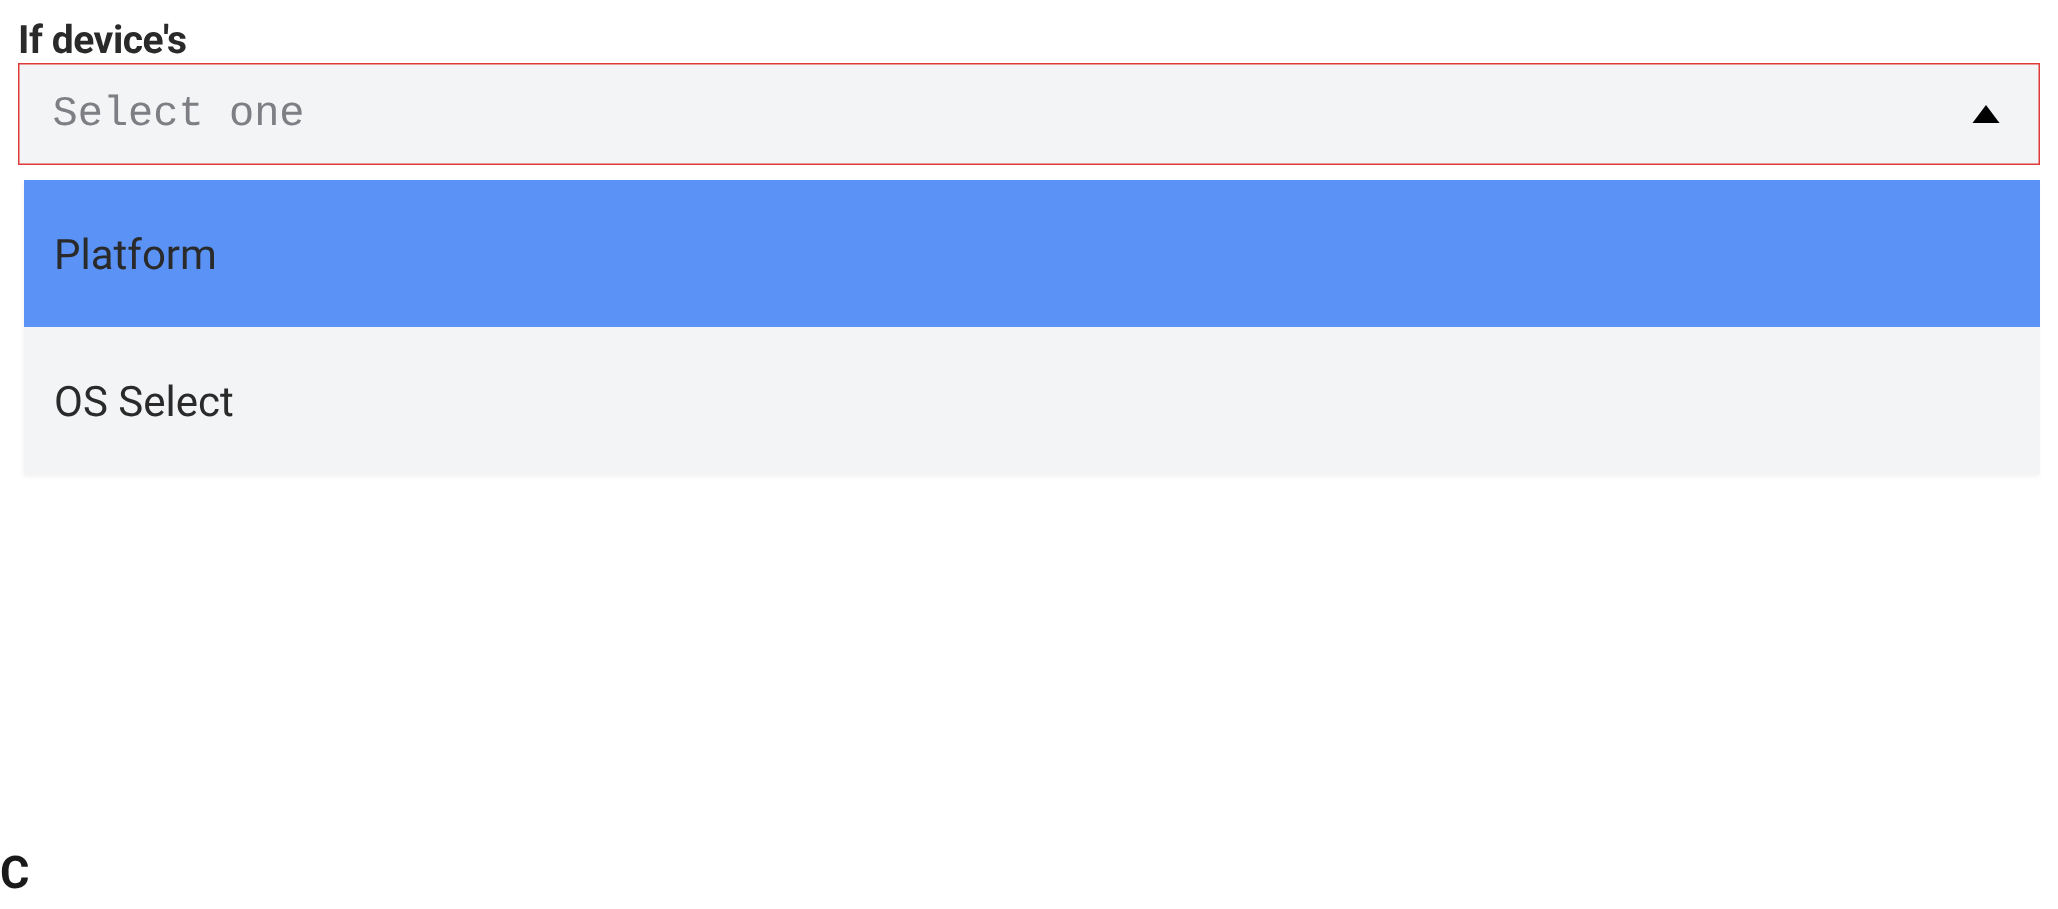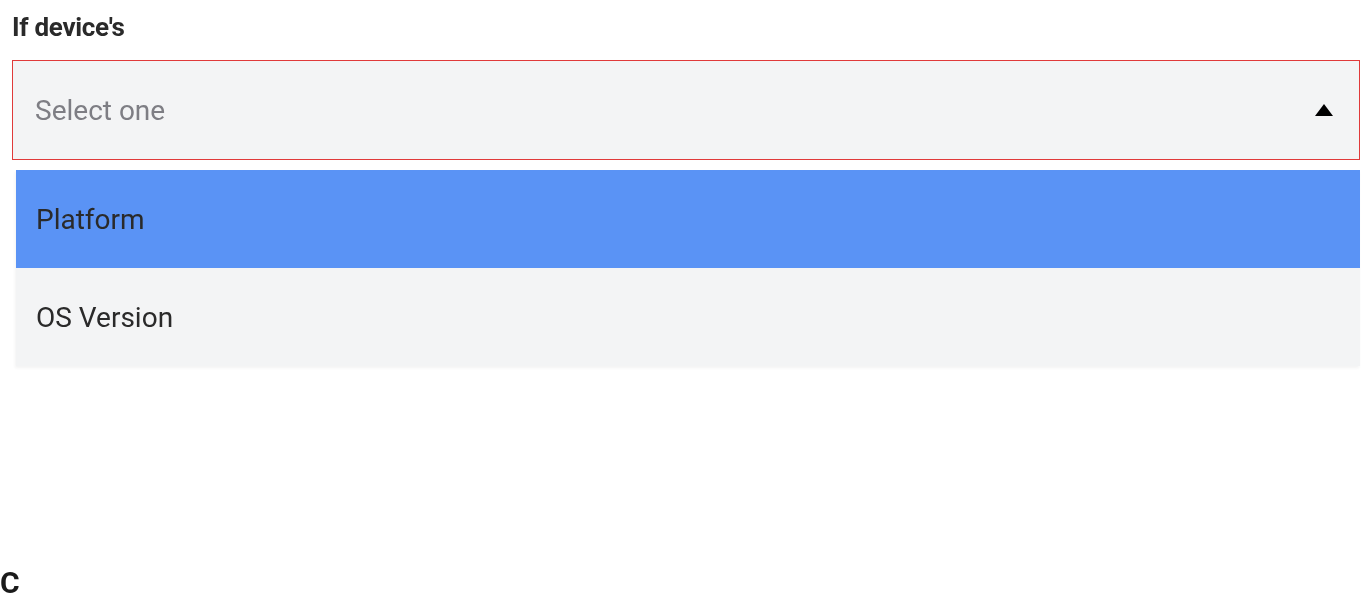--- a/index.html
+++ b/index.html
@@ -12,34 +12,34 @@
       background: #ffffff;
       width: 1372px;
       height: 606px;
       padding: 12px;
       overflow: hidden;
     }
     .label {
       font-size: 26px;
       font-weight: 700;
       color: #2a2a2a;
-      margin-bottom: 18px;
       letter-spacing: -0.3px;
     }
     .select-box {
       width: 1348px;
-      height: 100px;
+      height: 68px;
       background: #f3f4f5;
       border: 1px solid #e03a3a;
       display: flex;
       align-items: center;
       justify-content: space-between;
       padding: 0 22px;
       cursor: pointer;
       position: relative;
+      font-family: Liberation Mono, monospace;
     }
     .select-placeholder {
       font-size: 28px;
       color: #7e7e84;
       font-weight: 400;
     }
     .caret-up {
       width: 0;
       height: 0;
       border-left: 9px solid transparent;
@@ -81,16 +81,16 @@
 
 <div class="label">If device's</div>
 
 <div class="select-box">
   <span class="select-placeholder">Select one</span>
   <span class="caret-up"></span>
 </div>
 
 <div class="dropdown">
   <div class="option highlighted">Platform</div>
-  <div class="option">OS Version</div>
+  <div class="option">OS Select</div>
 </div>
 
 <div class="cut-text">C</div>
 
 </body></html>

